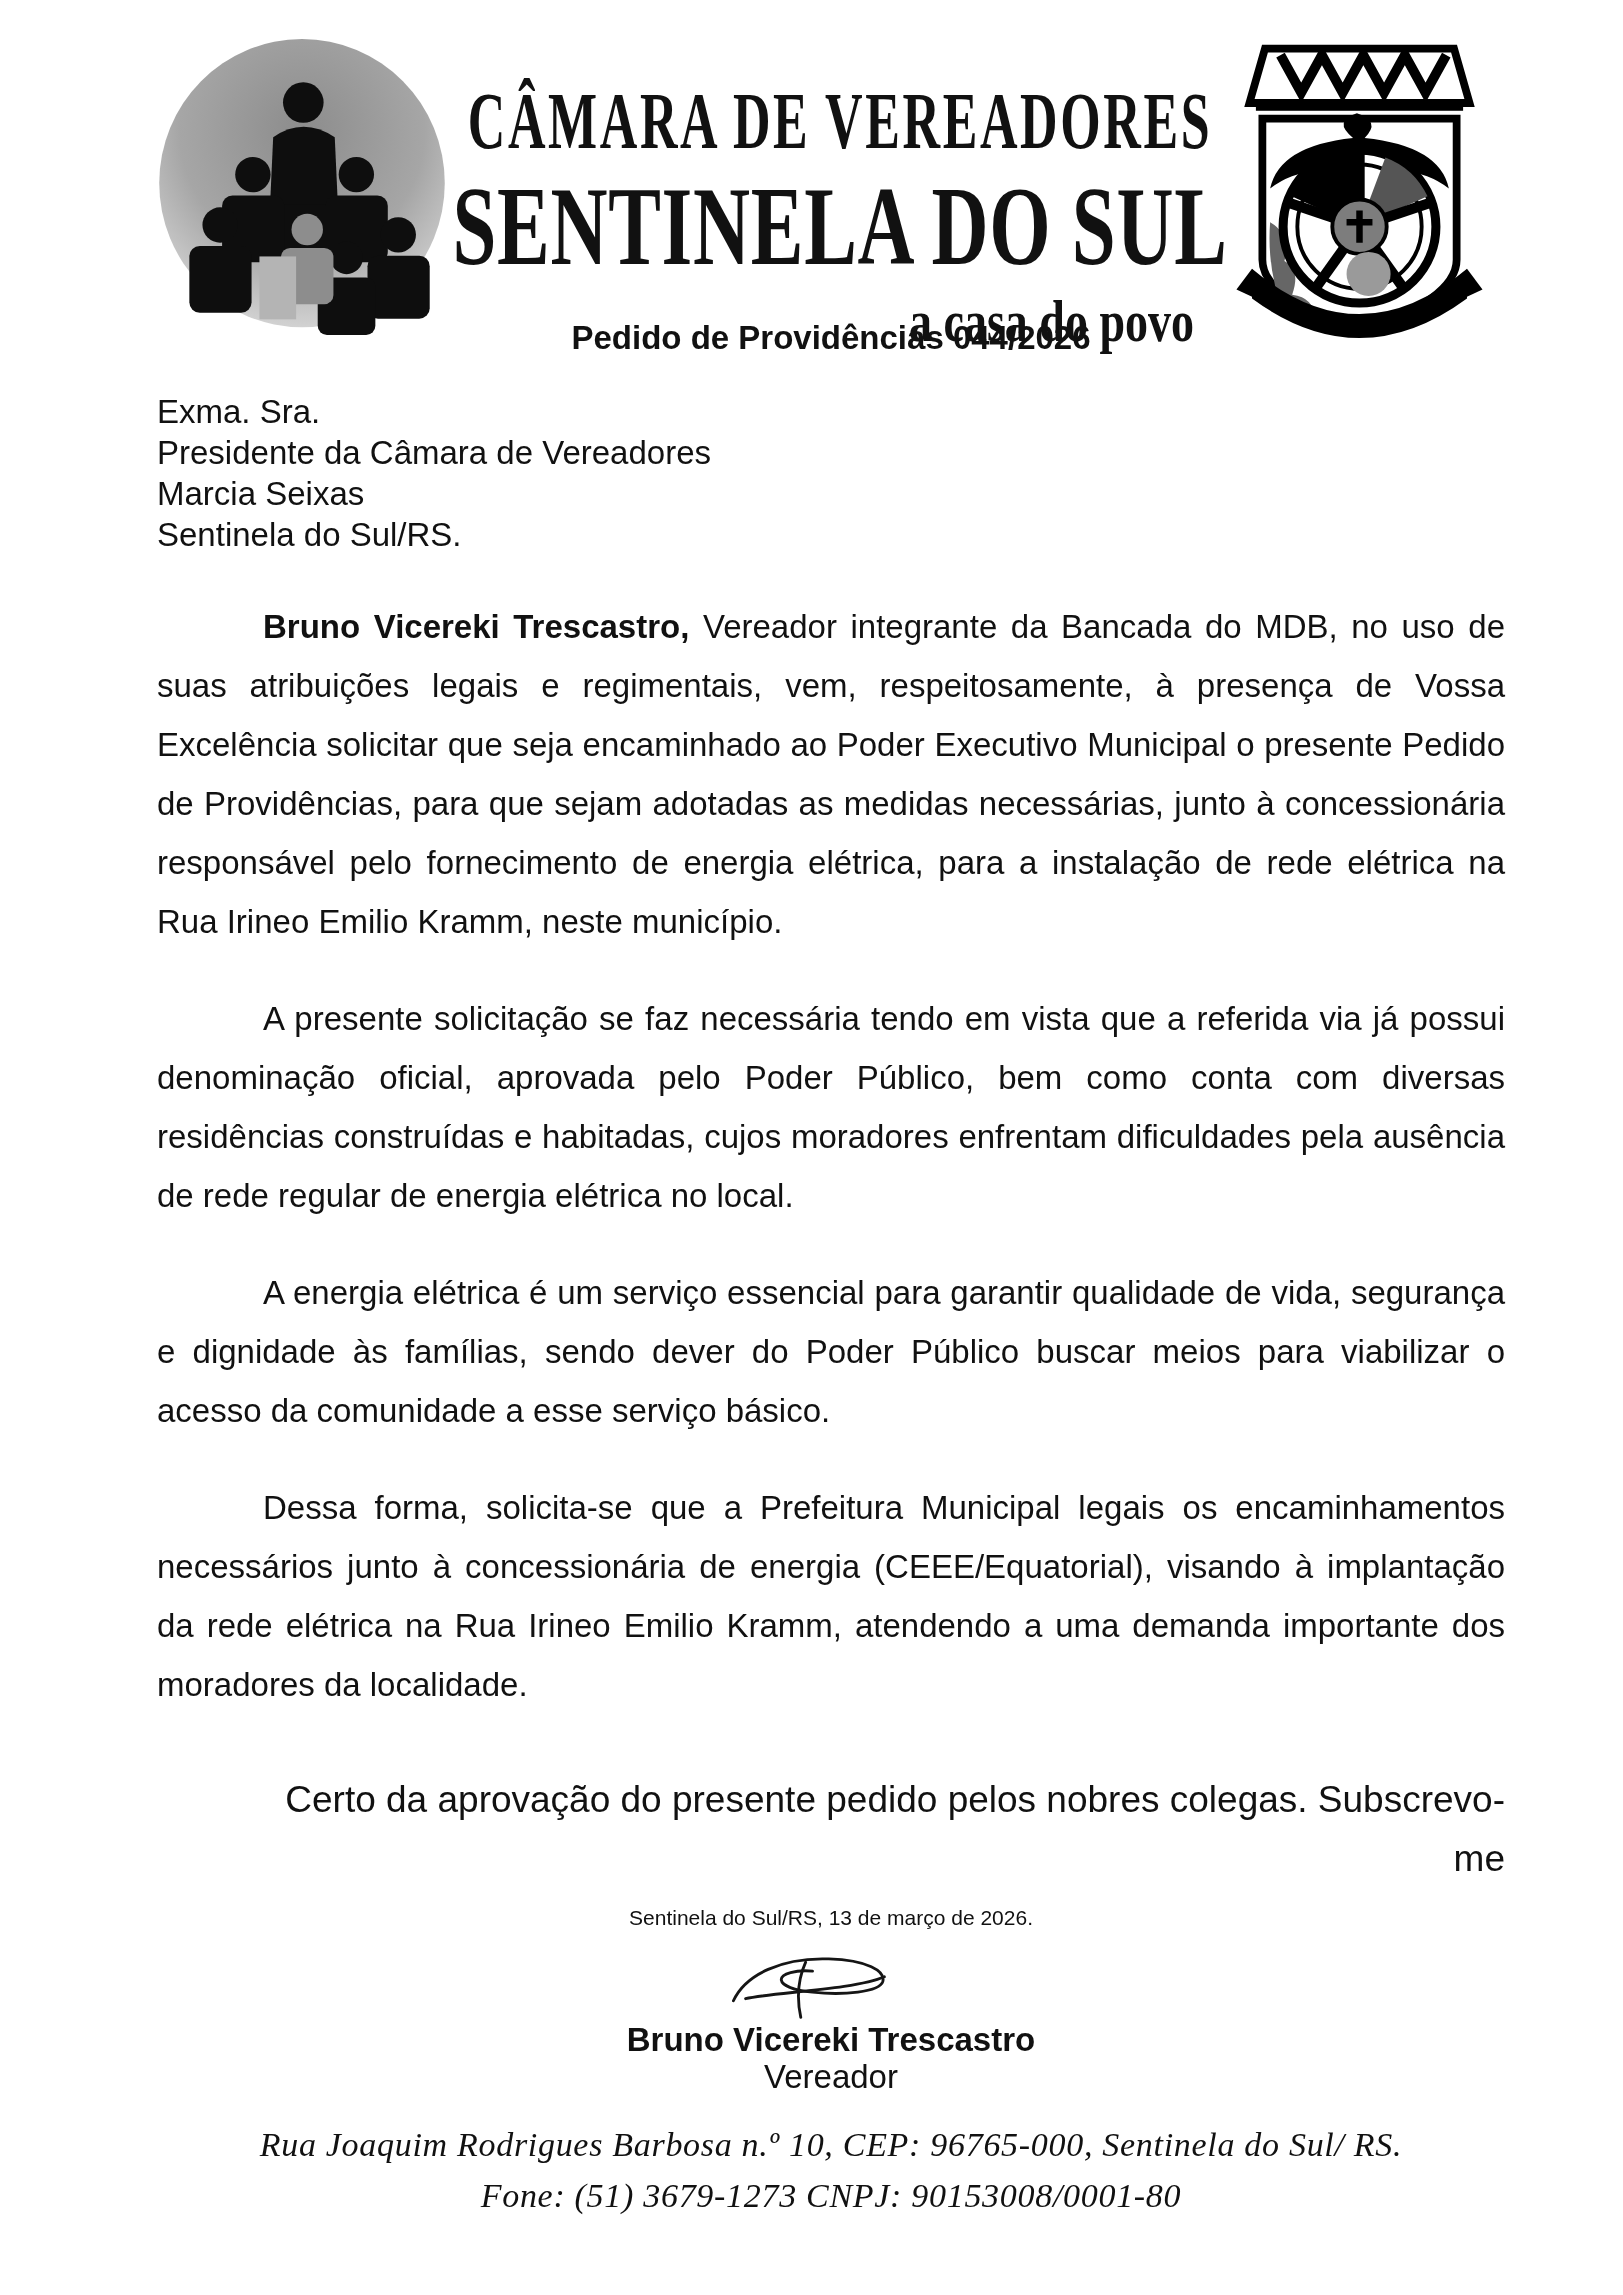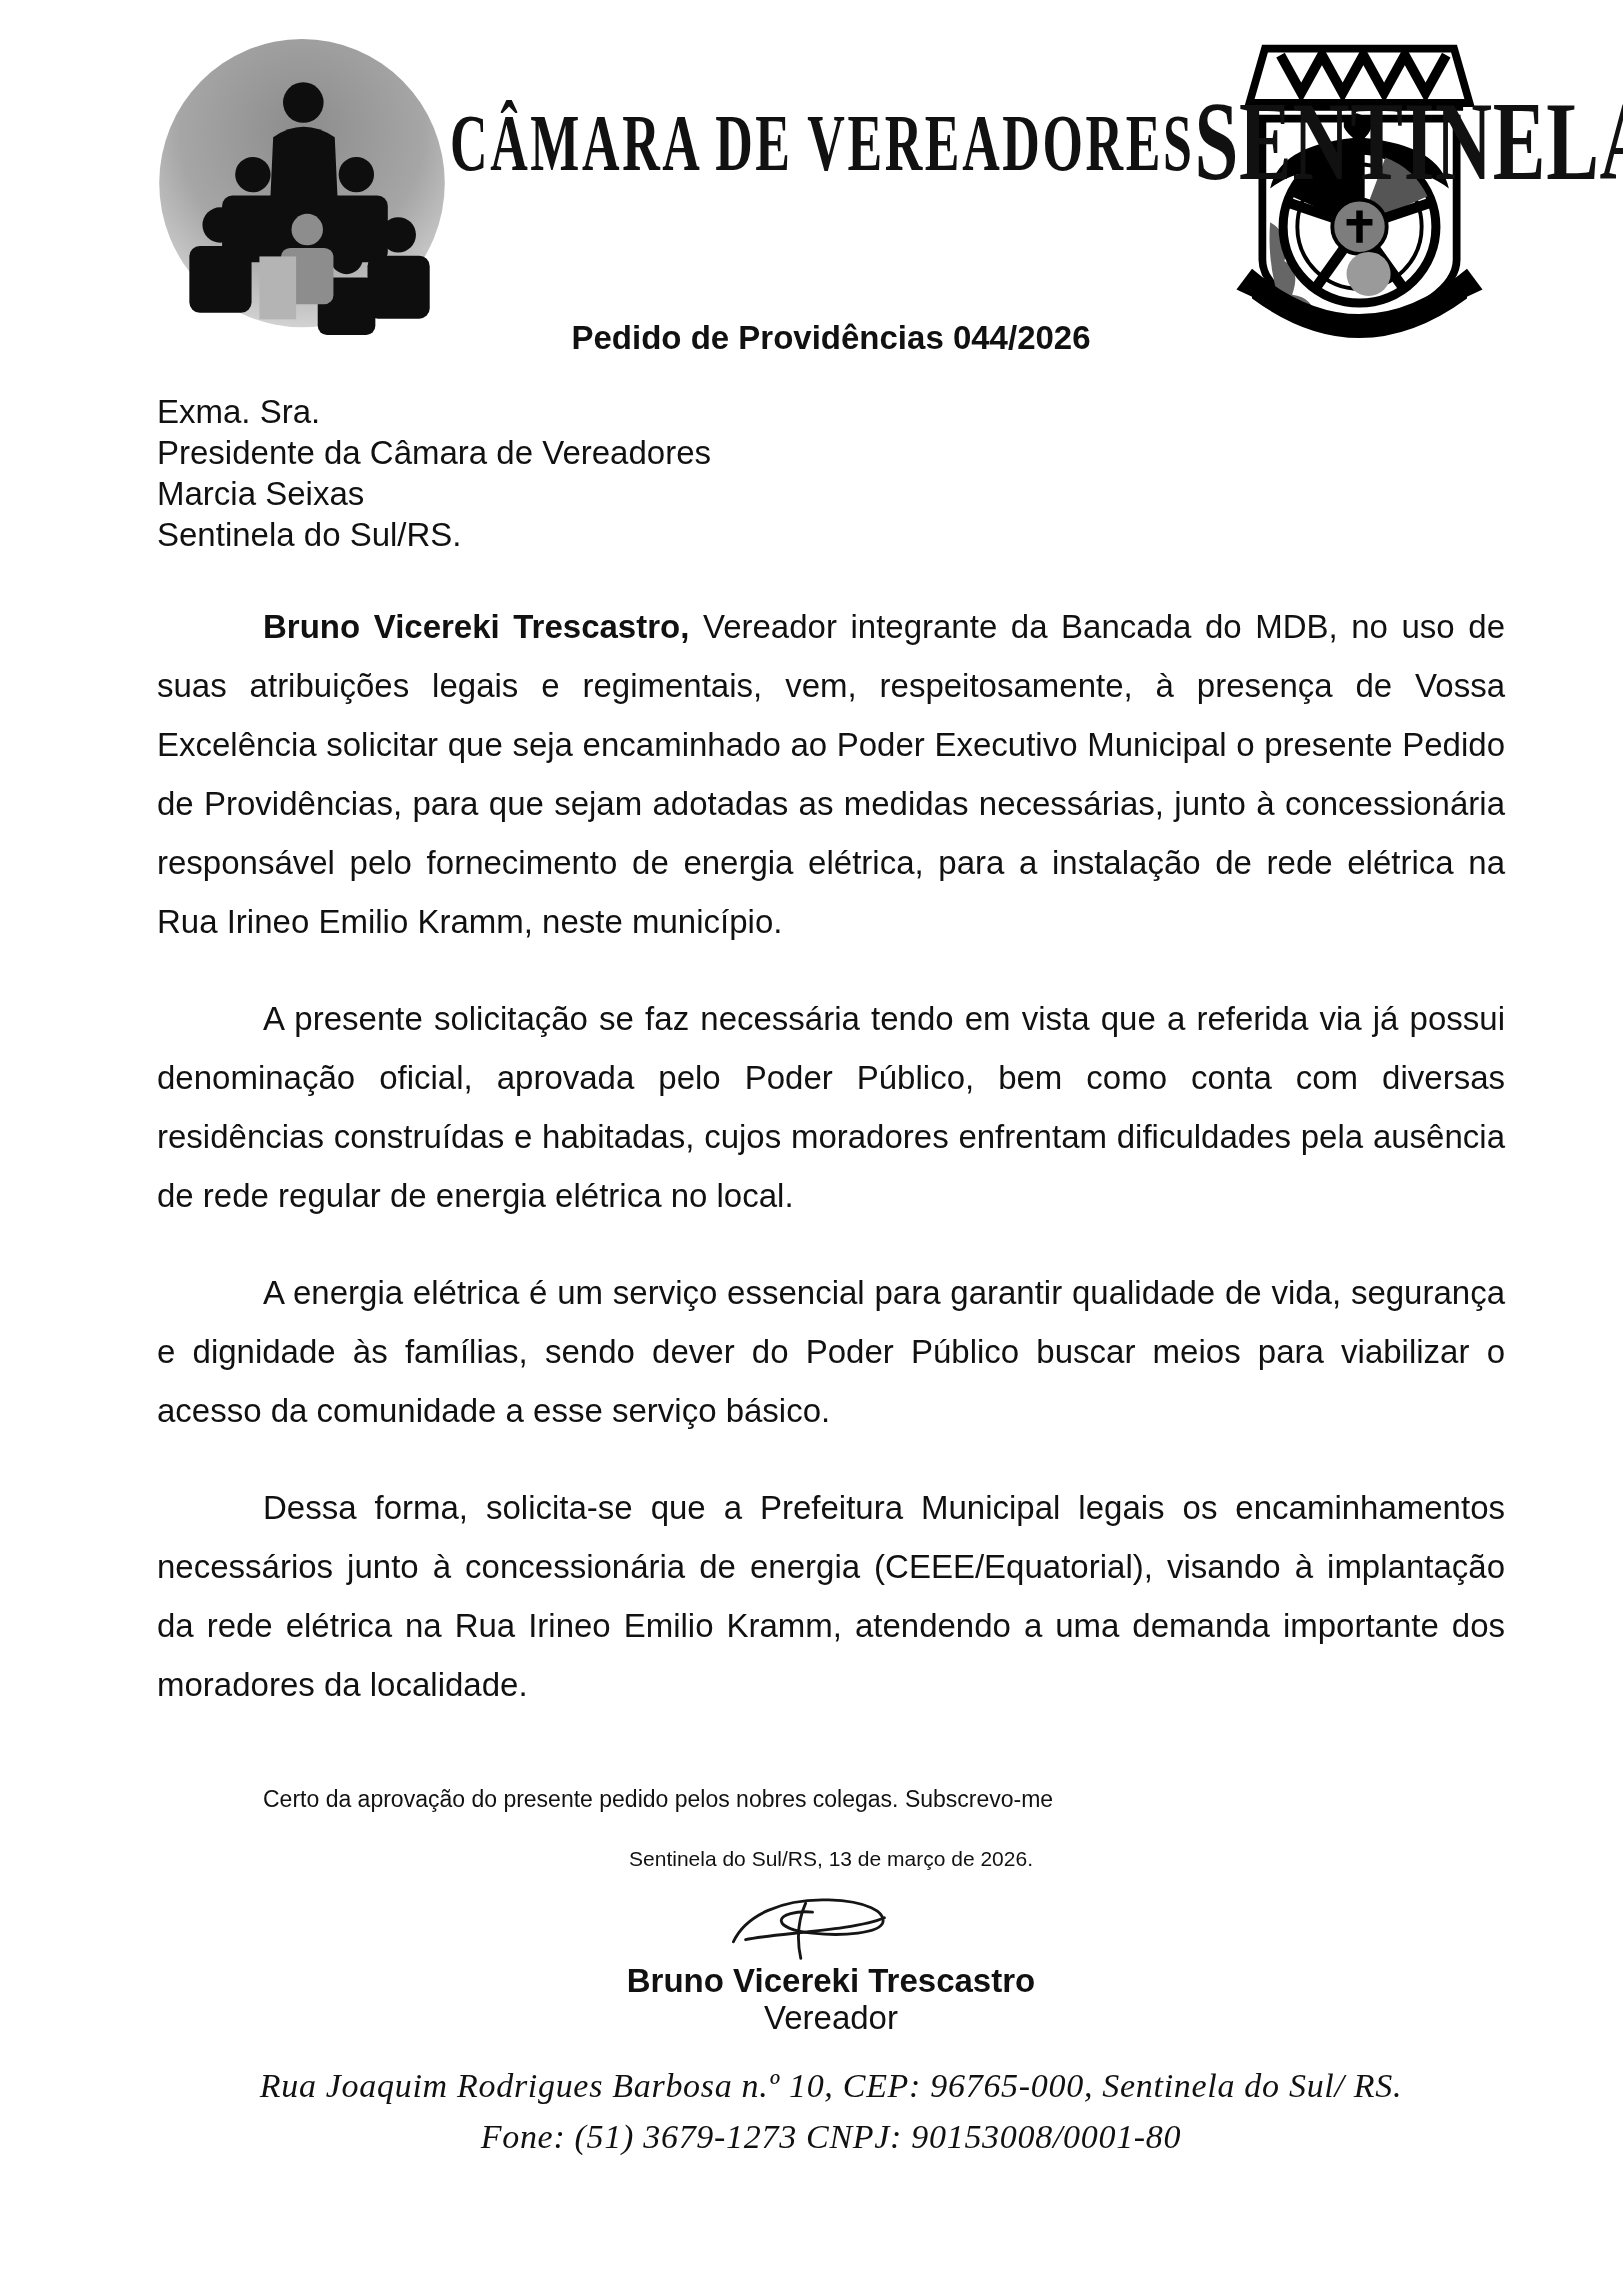--- a/index.html
+++ b/index.html
@@ -17,21 +17,21 @@
     display:flex;
     justify-content:space-between;
     align-items:flex-start;
     padding:39px 134px 0 154px;
     height:304px;
     box-sizing:border-box;
   }
   .logo-left { width:296px; height:298px; flex:0 0 auto; }
   .header-text {
     flex:1 1 auto;
-    display:flex; flex-direction:row;
+    display:flex; flex-direction:column;
     align-items:center;
     padding-top:39px;
     min-width:0;
   }
   .hl-row { display:flex; justify-content:center; align-items:center; width:100%; white-space:nowrap; }
   .hl1-row { height:85px; }
   .hl2-row { height:128px; }
   .hl3-row { height:59px; justify-content:flex-end; padding-right:36px; box-sizing:border-box; }
   .hl1 {
     font-family:"Liberation Serif", serif; font-weight:700; font-size:52px;
@@ -63,23 +63,24 @@
   }
   .body-text p {
     font-size:33px;
     line-height:59px;
     text-align:justify;
     text-indent:106px;
     margin:0 0 38px 0;
   }
   .body-text p.first { margin-top:42px; }
   .closing-line {
-    font-size:23px; line-height:59px;
+    font-size:37px; line-height:59px;
     text-indent:106px;
     margin:56px 0 0 0;
+    text-align:right;
   }
   .date-line {
     font-size:21px; line-height:59px;
     text-align:center;
     margin:0;
   }
   
   .sig-wrap { text-align:center; margin-top:2.6px; }
   .sig-svg { width:281px; height:69px; margin-left:-46px; }
   .sig-name { font-size:33px; font-weight:700; text-align:center; line-height:37px; }

